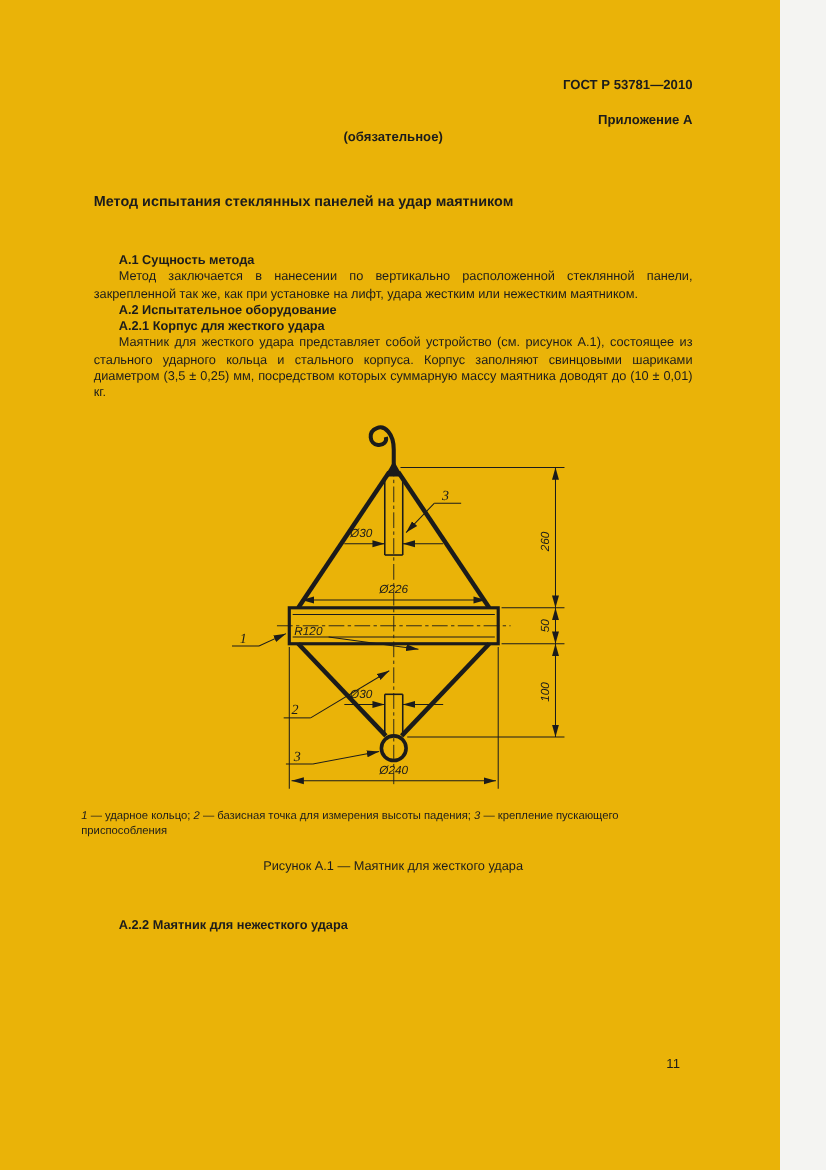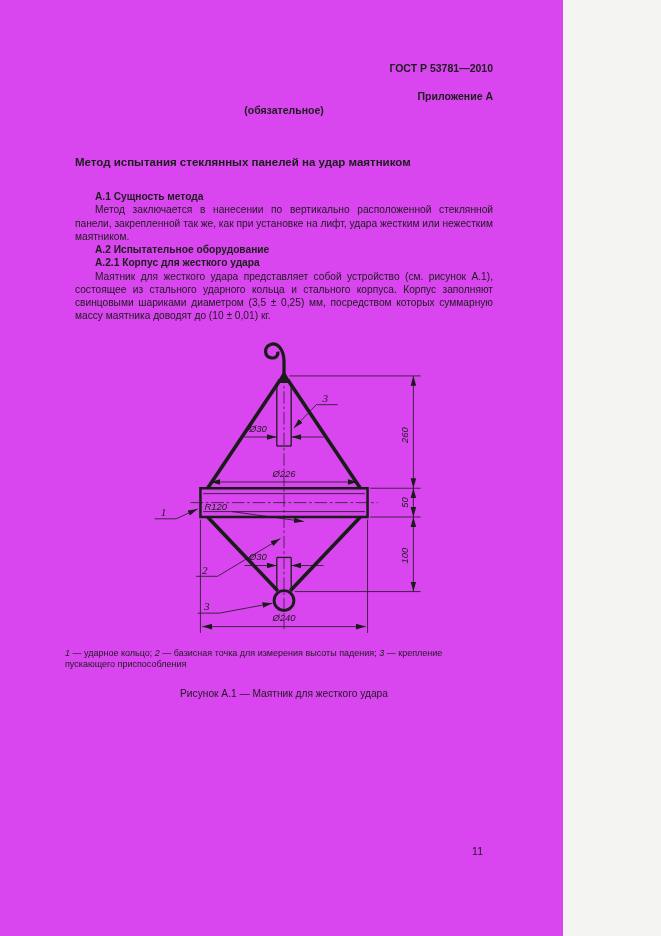--- a/index.html
+++ b/index.html
@@ -5,22 +5,22 @@
   * { box-sizing: border-box; }
   html, body { margin: 0; padding: 0; }
   body {
     width: 661px; height: 936px;
     background: #f4f4f2;
     font-family: "Liberation Sans", "DejaVu Sans", sans-serif;
     color: #1c1c1c;
   }
   .page {
     position: relative;
-    width: 563px; height: 936px;
-    background: #d946ef;
+    width: 624px; height: 936px;
+    background: #eab308;
     overflow: hidden;
   }
   .content {
     position: absolute;
     left: 75px; right: 70px; top: 0;
     padding-top: 62px;
   }
   .doc-number {
     text-align: right;
     font-weight: bold;
@@ -39,21 +39,21 @@
     font-size: 10.5px;
   }
   .main-title {
     margin-top: 40px;
     font-weight: bold;
     font-size: 11.5px;
   }
   p { margin: 0; font-size: 10.2px; line-height: 1.3; }
   .h  { font-weight: bold; text-indent: 20px; }
   .body { text-align: justify; text-indent: 20px; }
-  .mt-a1 { margin-top: 22px; }
+  .mt-a1 { margin-top: 34px; }
   .figure-wrap {
     margin-top: 8px;
     text-align: center;
   }
   .legend {
     margin-top: 3px;
     margin-left: -10px;
     font-size: 9px;
     line-height: 1.3;
   }
@@ -211,17 +211,18 @@
           <line class="dline" x1="104" y1="314" x2="128" y2="314"></line>
           <line class="dline" x1="128" y1="314" x2="187" y2="303" marker-end="url(#ae)"></line>
         </g>
       </svg>
     </div>
 
     <p class="legend"><i>1</i><span> — ударное кольцо; </span><i>2</i><span> — базисная точка для измерения высоты падения; </span><i>3</i><span> — крепление пускающего приспособления</span></p>
 
     <p class="caption">Рисунок А.1 — Маятник для жесткого удара</p>
 
+    <p class="h mt-a22">А.2.2 Маятник для нежесткого удара</p>
 
   </div>
 
   <div class="page-num">11</div>
 </div>
 
 </body></html>

